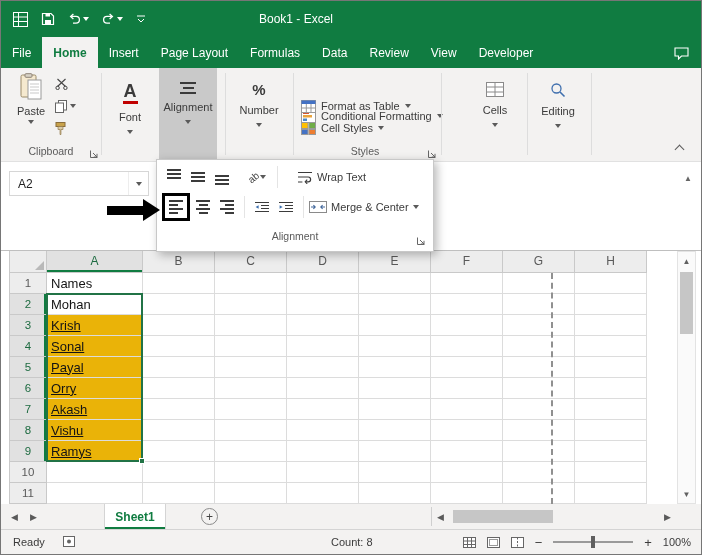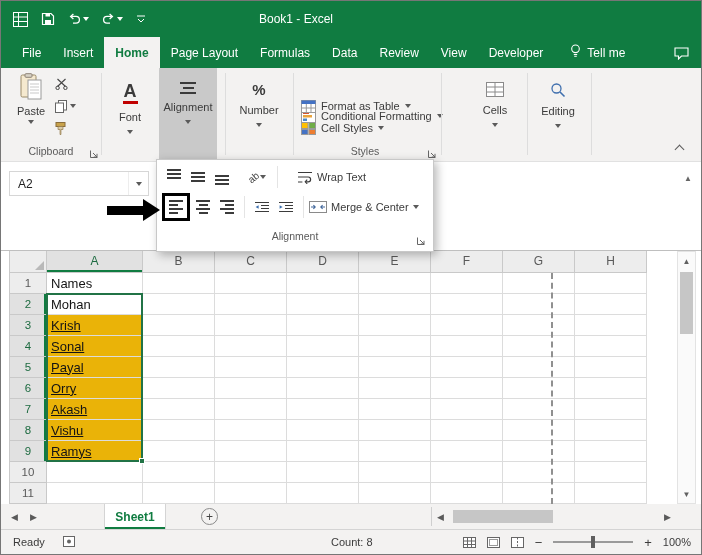--- a/index.html
+++ b/index.html
@@ -13,21 +13,21 @@
 .wtitle{position:absolute;left:258px;top:0;height:36px;display:flex;align-items:center;font-size:12px;}
 .tbr{position:absolute;right:0;top:0;height:36px;display:flex;align-items:center;margin-top:48px;}
 .uname{font-size:11px;letter-spacing:.3px;margin-right:12px;}
 .avatar{width:22px;height:22px;border-radius:50%;background:#3A6B52;display:flex;align-items:center;justify-content:center;font-size:11px;margin-right:52px;cursor:pointer;}
 .wbtn{margin-right:30px;cursor:pointer;display:flex;align-items:center;justify-content:center;width:14px;height:14px;}
 .minbar{width:11px;height:2px;background:#fff;}
 .maxbox{width:10px;height:10px;border:1.3px solid #fff;}
 .closex{font-size:17px;line-height:1;margin-right:17px;cursor:pointer;}
 
 
-.tabrow{position:absolute;top:36px;left:0;right:0;height:31px;background:#107C41;display:flex;align-items:stretch;padding-left:10px;}
+.tabrow{position:absolute;top:36px;left:0;right:0;height:31px;background:#107C41;display:flex;align-items:stretch;}
 .tab{display:flex;align-items:center;padding:0 11px;font-size:12px;color:#fff;cursor:pointer;white-space:nowrap;}
 .tab.active{background:#F3F2F1;color:#107C41;font-weight:bold;}
 .tellme{display:flex;align-items:center;gap:6px;color:#fff;font-size:12px;margin-left:16px;cursor:pointer;white-space:nowrap;}
 .commentic{position:absolute;right:12px;top:9px;cursor:pointer;}
 
 
 .ribbon{position:absolute;top:67px;left:0;right:0;height:93px;background:#F3F2F1;}
 .vd{position:absolute;top:5px;height:82px;width:1px;background:#DDDDDD;}
 .biggroup{position:absolute;top:0;height:93px;display:flex;flex-direction:column;align-items:center;padding-top:14px;gap:7px;font-size:11px;color:#3b3b3b;cursor:pointer;}
 .biggroup.pressed{background:#C9C9C9;}
@@ -187,35 +187,28 @@
         </span>
       <span class="wbtn">
           <span class="maxbox"></span>
         </span>
       <span class="closex">×</span>
     </div>
   </div>
 
   <div class="tabrow">
     <div class="tab">File</div>
+    <div class="tab active">Home</div>
     <div class="tab">Insert</div>
-    <div class="tab active">Home</div>
     <div class="tab">Page Layout</div>
     <div class="tab">Formulas</div>
     <div class="tab">Data</div>
     <div class="tab">Review</div>
     <div class="tab">View</div>
     <div class="tab">Developer</div>
-    <div class="tellme">
-      <span><svg width="11" height="14" viewBox="0 0 11 14">
-            <circle cx="5.5" cy="4.8" r="3.8" fill="none" stroke="#fff" stroke-width="1.1"></circle>
-            <path d="M3.8 10.5 h3.4 M4.2 12.3 h2.6" stroke="#fff" stroke-width="1.1"></path>
-          </svg></span>
-      <span>Tell me</span>
-    </div>
     <span class="commentic"><svg width="15" height="13" viewBox="0 0 15 13">
           <path d="M1 1 H14 V9 H7.5 L4.5 12 V9 H1 Z" fill="none" stroke="#fff" stroke-width="1.1"></path>
         </svg></span>
   </div>
 
   <div class="ribbon">
 
     <div class="gpaste">
       <span><svg width="22" height="27" viewBox="0 0 22 27">
             <rect x="1" y="2" width="15" height="22" rx="1.5" fill="#F5E9CF" stroke="#9A8A68"></rect>

